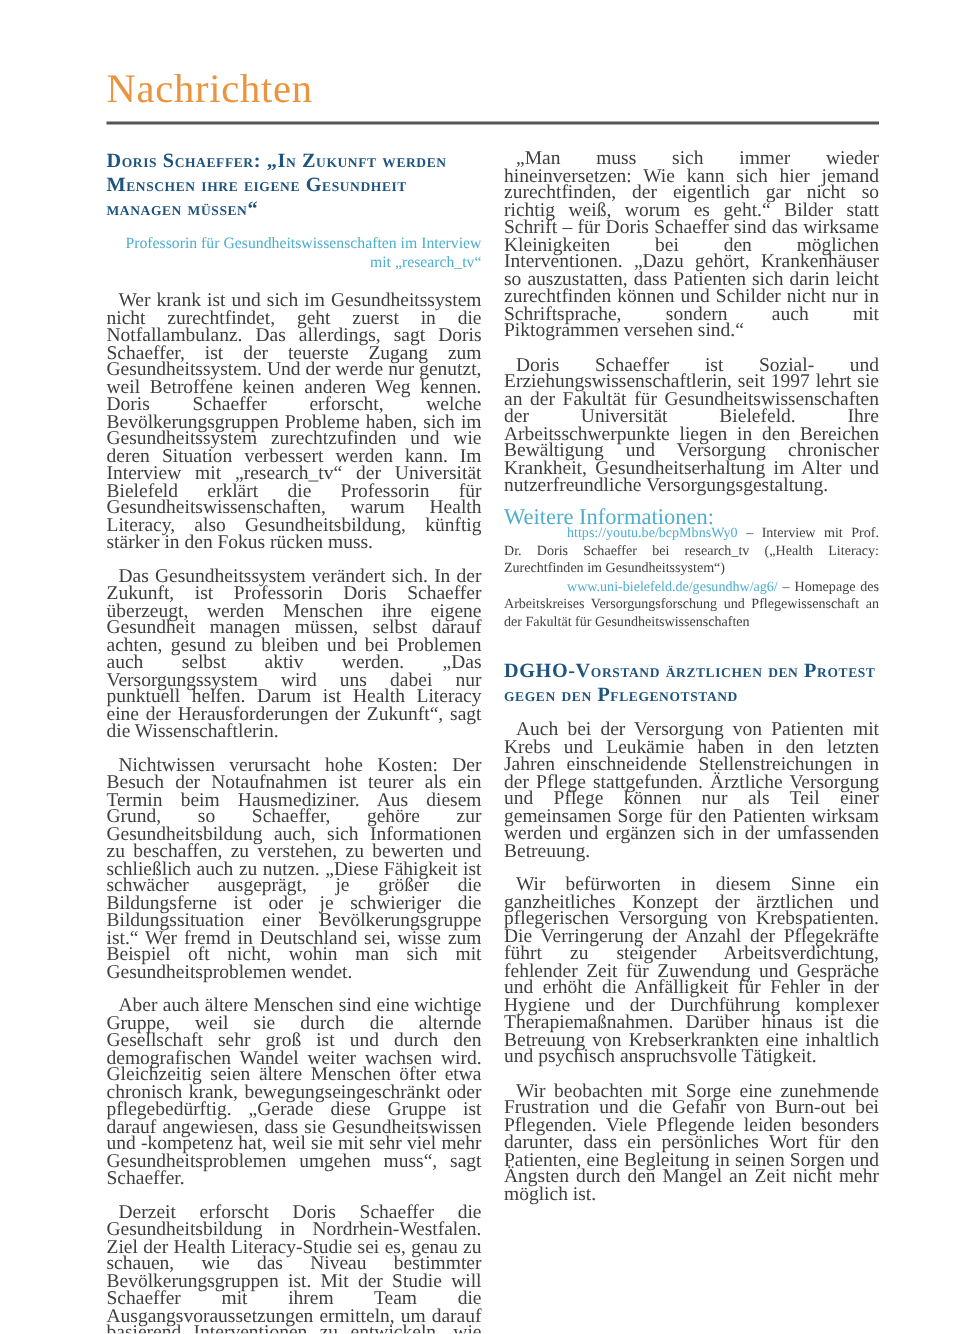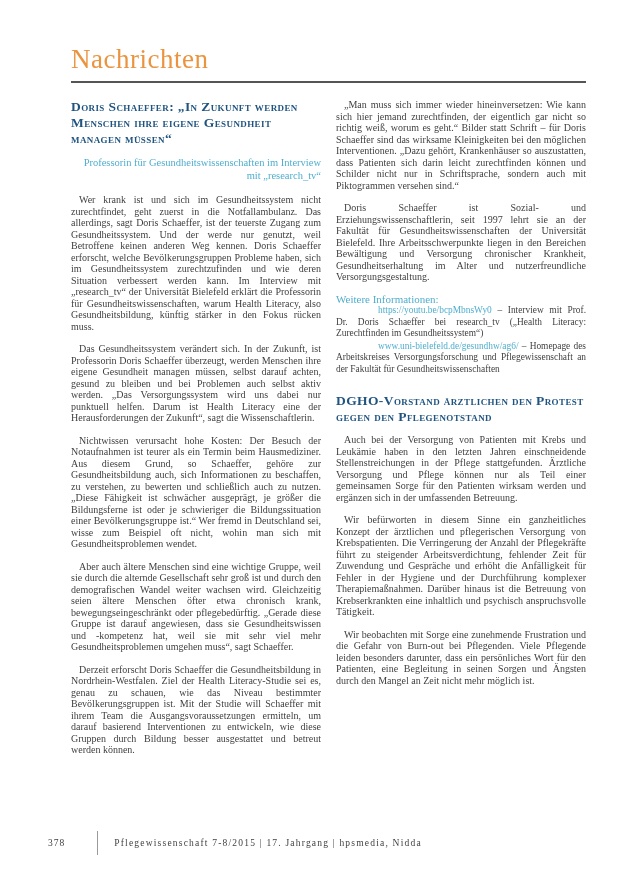--- a/index.html
+++ b/index.html
@@ -46,29 +46,29 @@
   }
   p.subhead{
     margin:0 0 12px 0;
     font-size:10.5px;
     line-height:13px;
     color:#4faece;
     text-align:right;
   }
   p.body{
     margin:0 0 11px 0;
-    font-size:10px;
+    font-size:13px;
     line-height:11.5px;
     text-align:justify;
     text-indent:8px;
     hyphens:auto;
   }
   .info-label{
     margin:2px 0 0 0;
-    font-size:11px;
+    font-size:15px;
     line-height:11.5px;
     color:#4faece;
   }
   p.link-line{
     margin:0 0 1px 0;
     font-size:9.4px;
     line-height:11.5px;
     text-align:justify;
     text-indent:6px;
   }
@@ -136,18 +136,13 @@
 
         <h2 class="art-heading second">DGHO-Vorstand ärztlichen den Protest gegen den Pflegenotstand</h2>
         <p class="body">Auch bei der Versorgung von Patienten mit Krebs und Leukämie haben in den letzten Jahren einschneidende Stellenstreichungen in der Pflege stattgefunden. Ärztliche Versorgung und Pflege können nur als Teil einer gemeinsamen Sorge für den Patienten wirksam werden und ergänzen sich in der umfassenden Betreuung.</p>
         <p class="body">Wir befürworten in diesem Sinne ein ganzheitliches Konzept der ärztlichen und pflegerischen Versorgung von Krebspatienten. Die Verringerung der Anzahl der Pflegekräfte führt zu steigender Arbeitsverdichtung, fehlender Zeit für Zuwendung und Gespräche und erhöht die Anfälligkeit für Fehler in der Hygiene und der Durchführung komplexer Therapiemaßnahmen. Darüber hinaus ist die Betreuung von Krebserkrankten eine inhaltlich und psychisch anspruchsvolle Tätigkeit.</p>
         <p class="body">Wir beobachten mit Sorge eine zunehmende Frustration und die Gefahr von Burn-out bei Pflegenden. Viele Pflegende leiden besonders darunter, dass ein persönliches Wort für den Patienten, eine Begleitung in seinen Sorgen und Ängsten durch den Mangel an Zeit nicht mehr möglich ist.</p>
       </div>
 
     </div>
   </div>
 
-  <footer class="page-footer">
-    <span class="pagenum">378</span>
-    <span class="footer-divider"></span>
-    <span class="journal">Pflegewissenschaft 7-8/2015 | 17. Jahrgang | hpsmedia, Nidda</span>
-  </footer>
 </div>
 
 </body></html>

